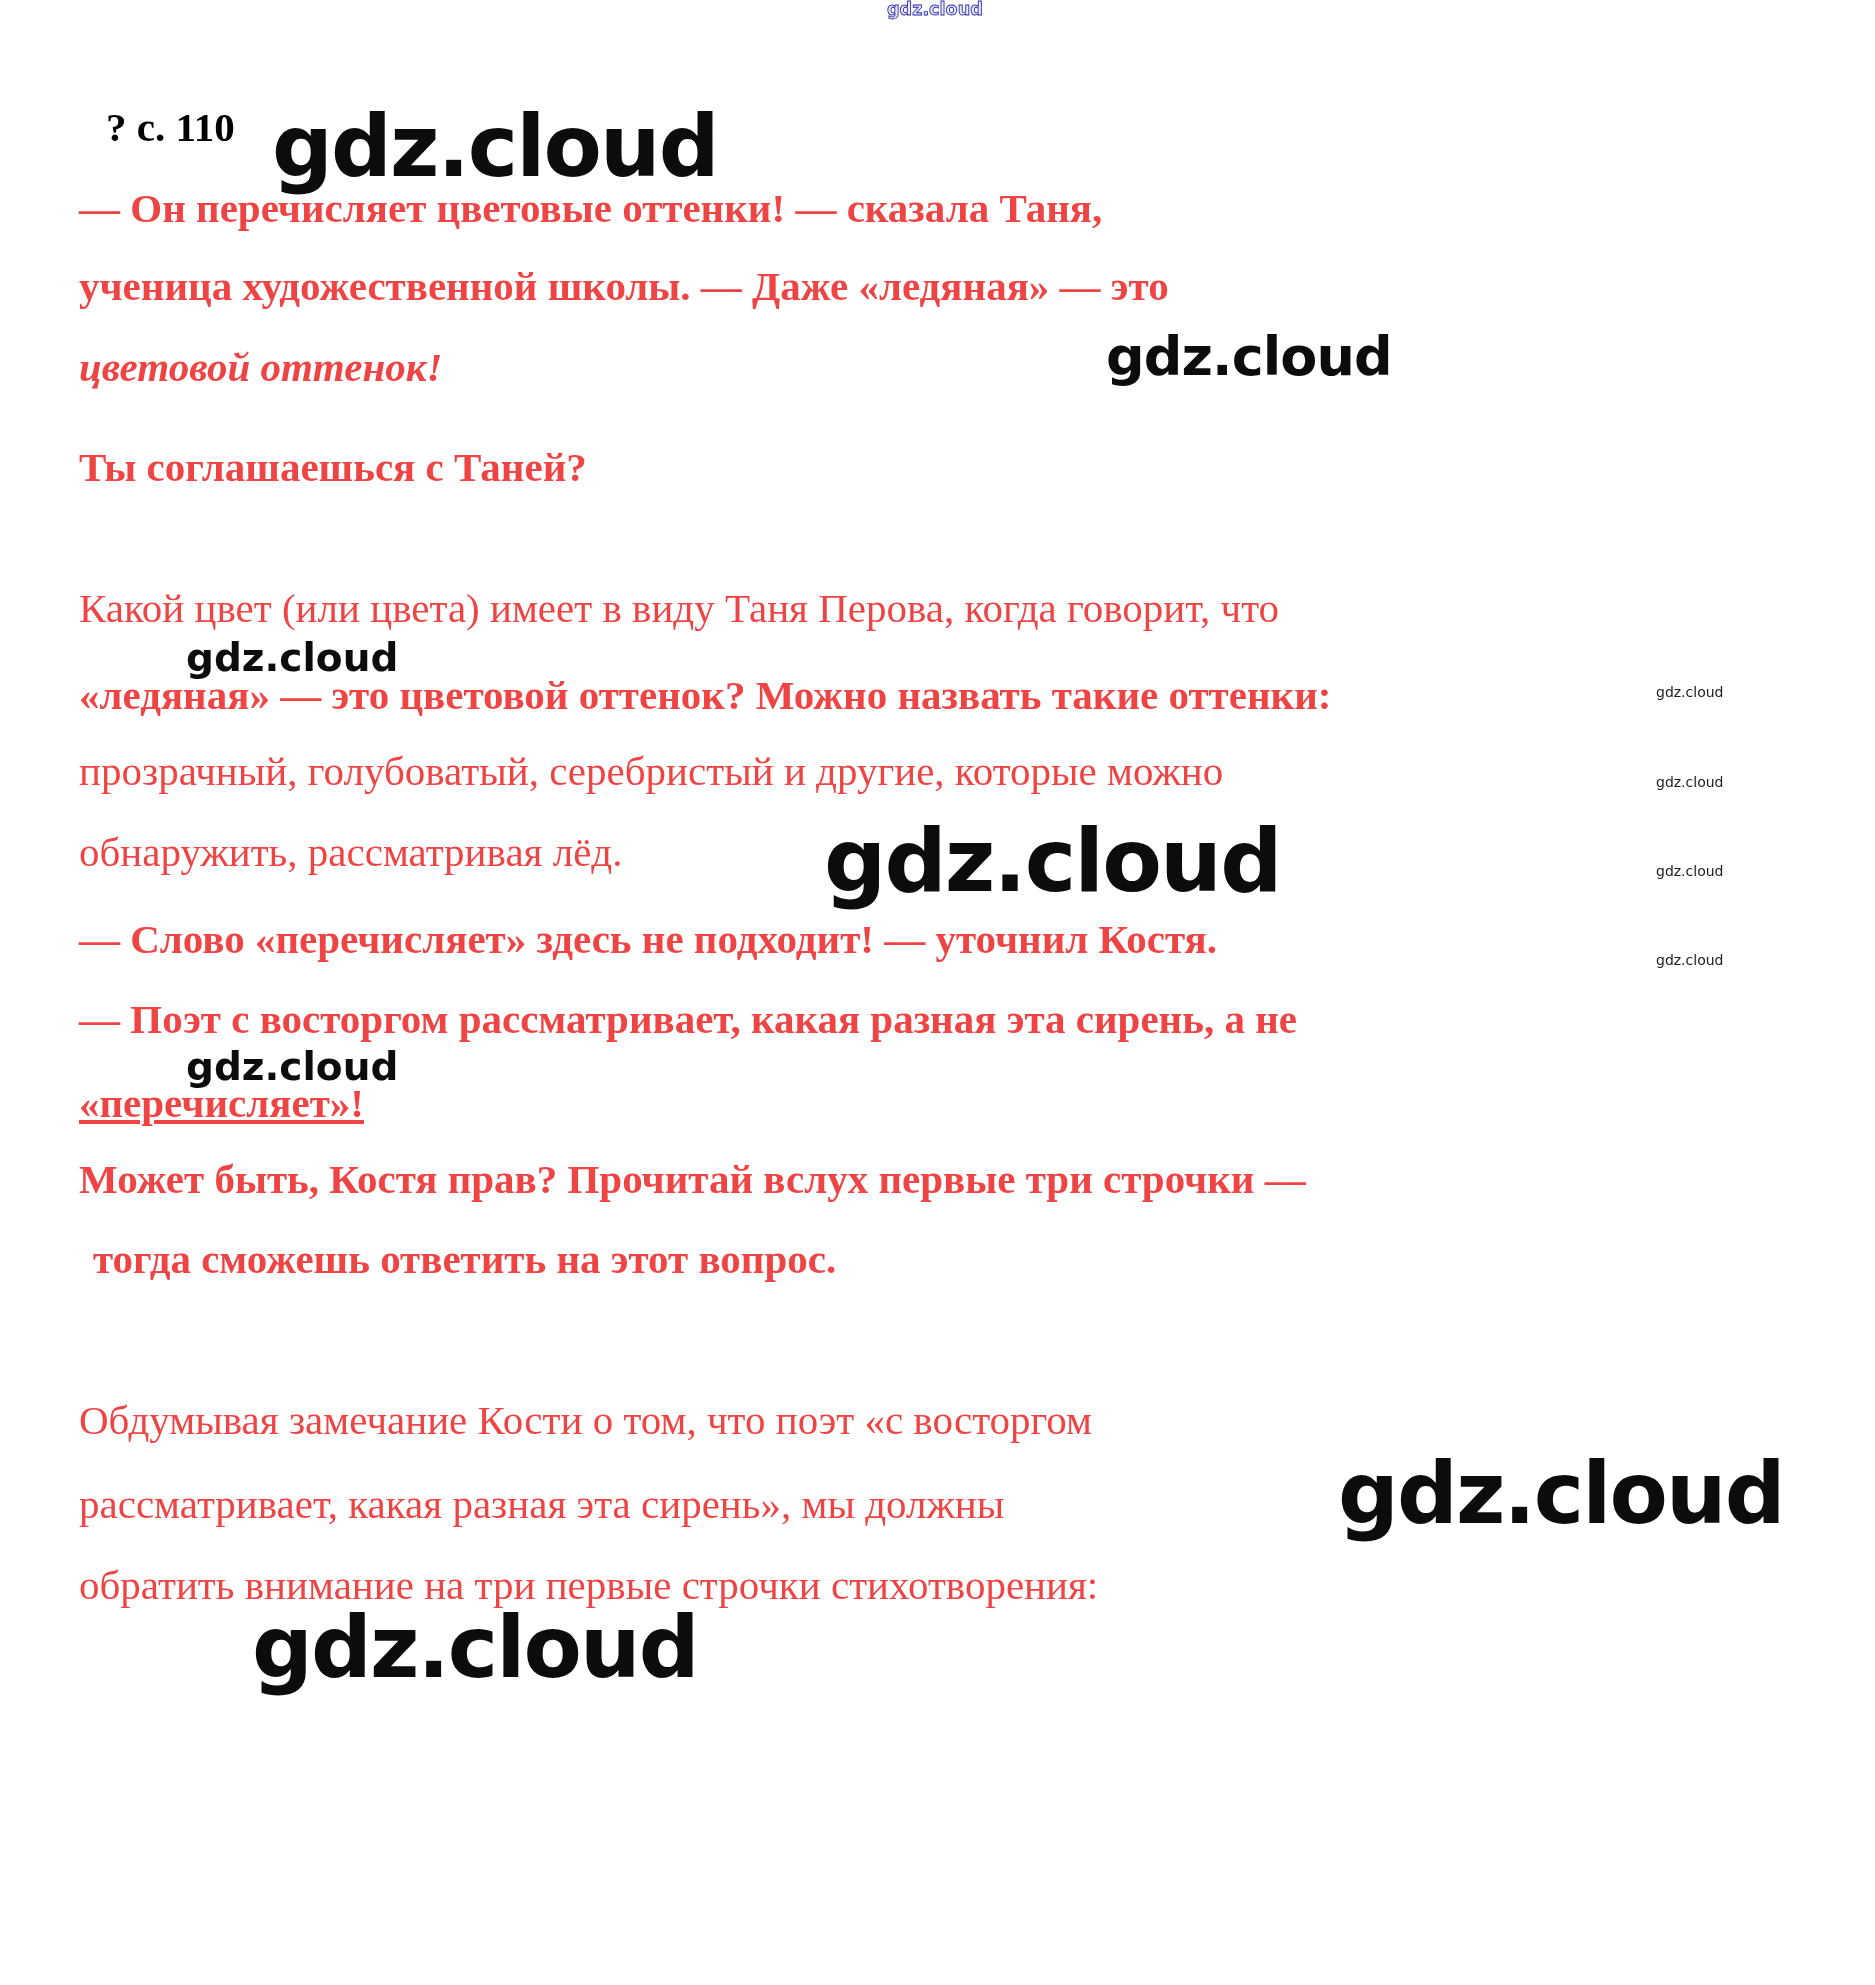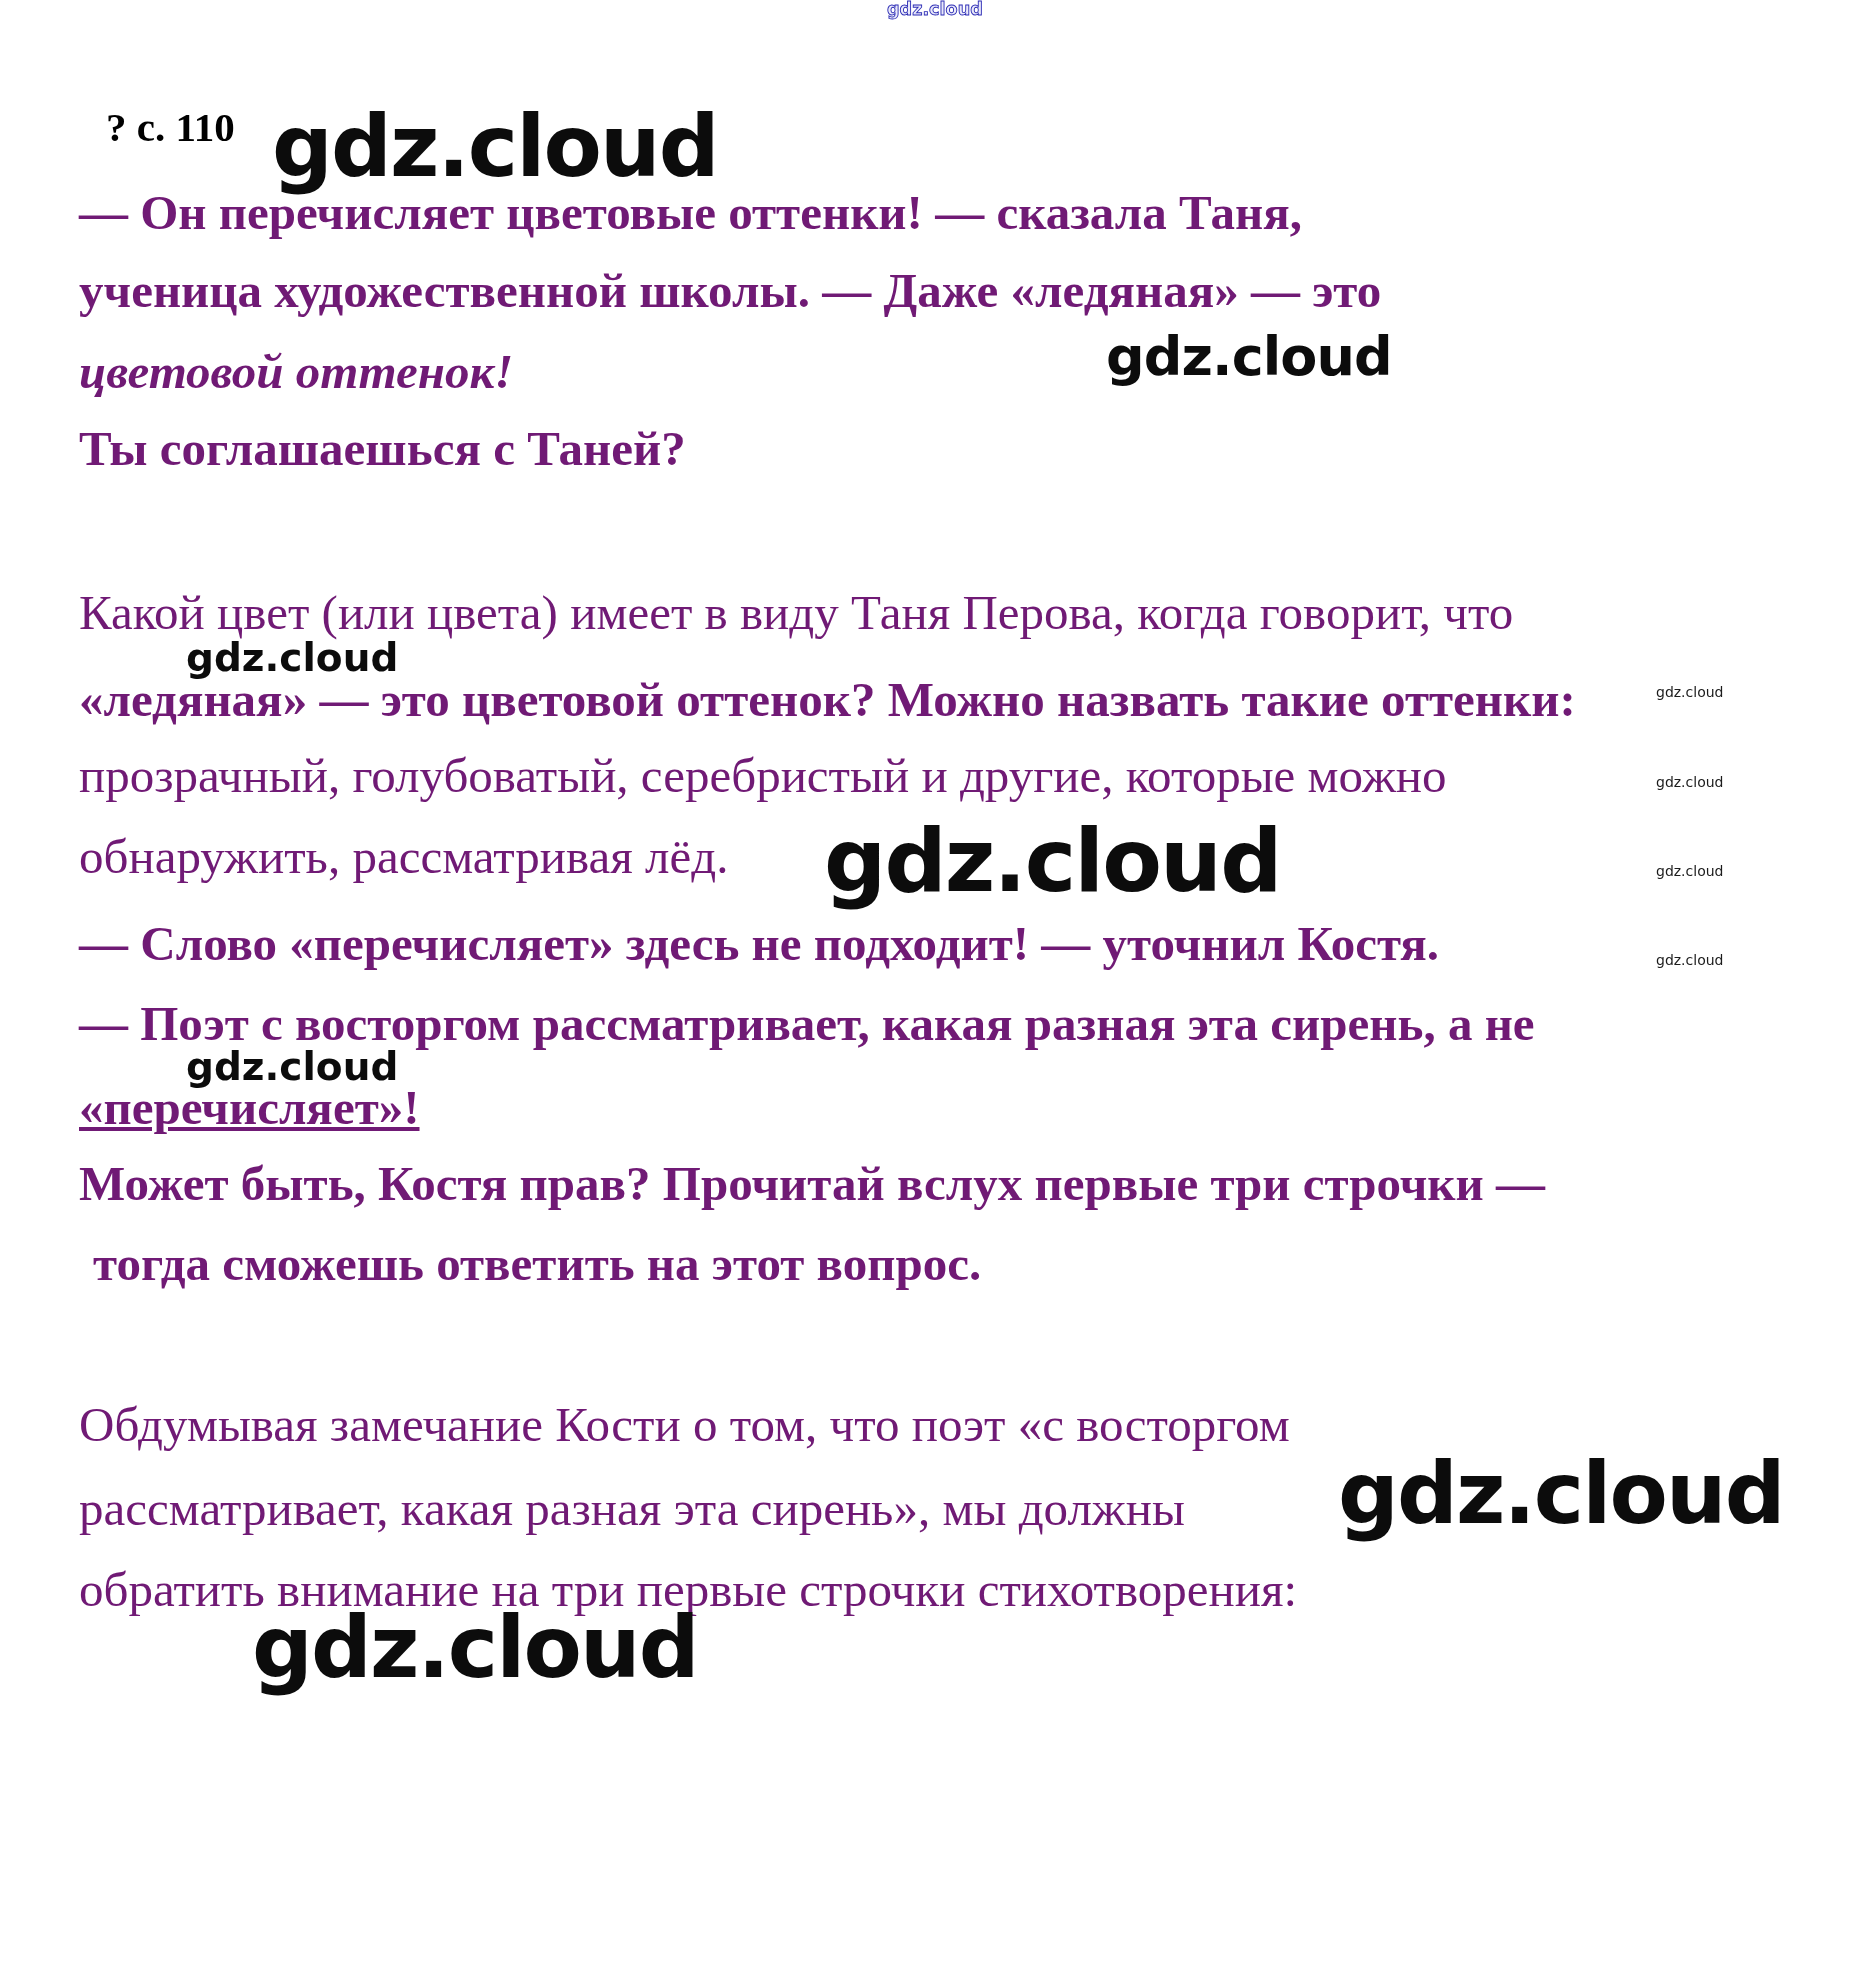--- a/index.html
+++ b/index.html
@@ -8,23 +8,23 @@
     width: 1876px;
     height: 1732px;
     background: #ffffff;
     overflow: hidden;
     font-family: "Liberation Serif", serif;
     color: #000000;
   }
   .ln {
     position: absolute;
     white-space: nowrap;
-    font-size: 49px;
+    font-size: 41px;
     line-height: 1.15;
-    color: #701a75;
+    color: #ef4444;
   }
   .b { font-weight: bold; }
   .poem-ln { letter-spacing: 0.9px; }
   .hdr {
     position: absolute;
     font-weight: bold;
     font-size: 41px;
     white-space: nowrap;
     color: #000000;
   }
@@ -59,21 +59,21 @@
   <span class="wm wm-xl" style="left:272px; top:100px;">gdz.cloud</span>
 
   <span class="ln b" style="left:79px; top:185px;">— Он перечисляет цветовые оттенки! — сказала Таня,</span>
 
   <span class="ln b" style="left:79px; top:263px;">ученица художественной школы. — Даже «ледяная» — это</span>
 
   <span class="wm wm-md" style="left:1106px; top:327px;">gdz.cloud</span>
 
   <span class="ln b" style="left:79px; top:344px;font-style:italic;">цветовой оттенок!</span>
 
-  <span class="ln b" style="left:79px; top:421px;">Ты соглашаешься с Таней?</span>
+  <span class="ln b" style="left:79px; top:444px;">Ты соглашаешься с Таней?</span>
 
   <span class="ln" style="left:79px; top:585px;">Какой цвет (или цвета) имеет в виду Таня Перова, когда говорит, что</span>
 
   <span class="wm wm-sm" style="left:186px; top:637px;">gdz.cloud</span>
 
   <span class="ln" style="left:79px; top:672px;font-weight:bold;">«ледяная» — это цветовой оттенок? Можно назвать такие оттенки:</span>
 
   <span class="wm wm-xs" style="left:1656px; top:685px;">gdz.cloud</span>
 
   <span class="ln" style="left:79px; top:748px;">прозрачный, голубоватый, серебристый и другие, которые можно</span>

